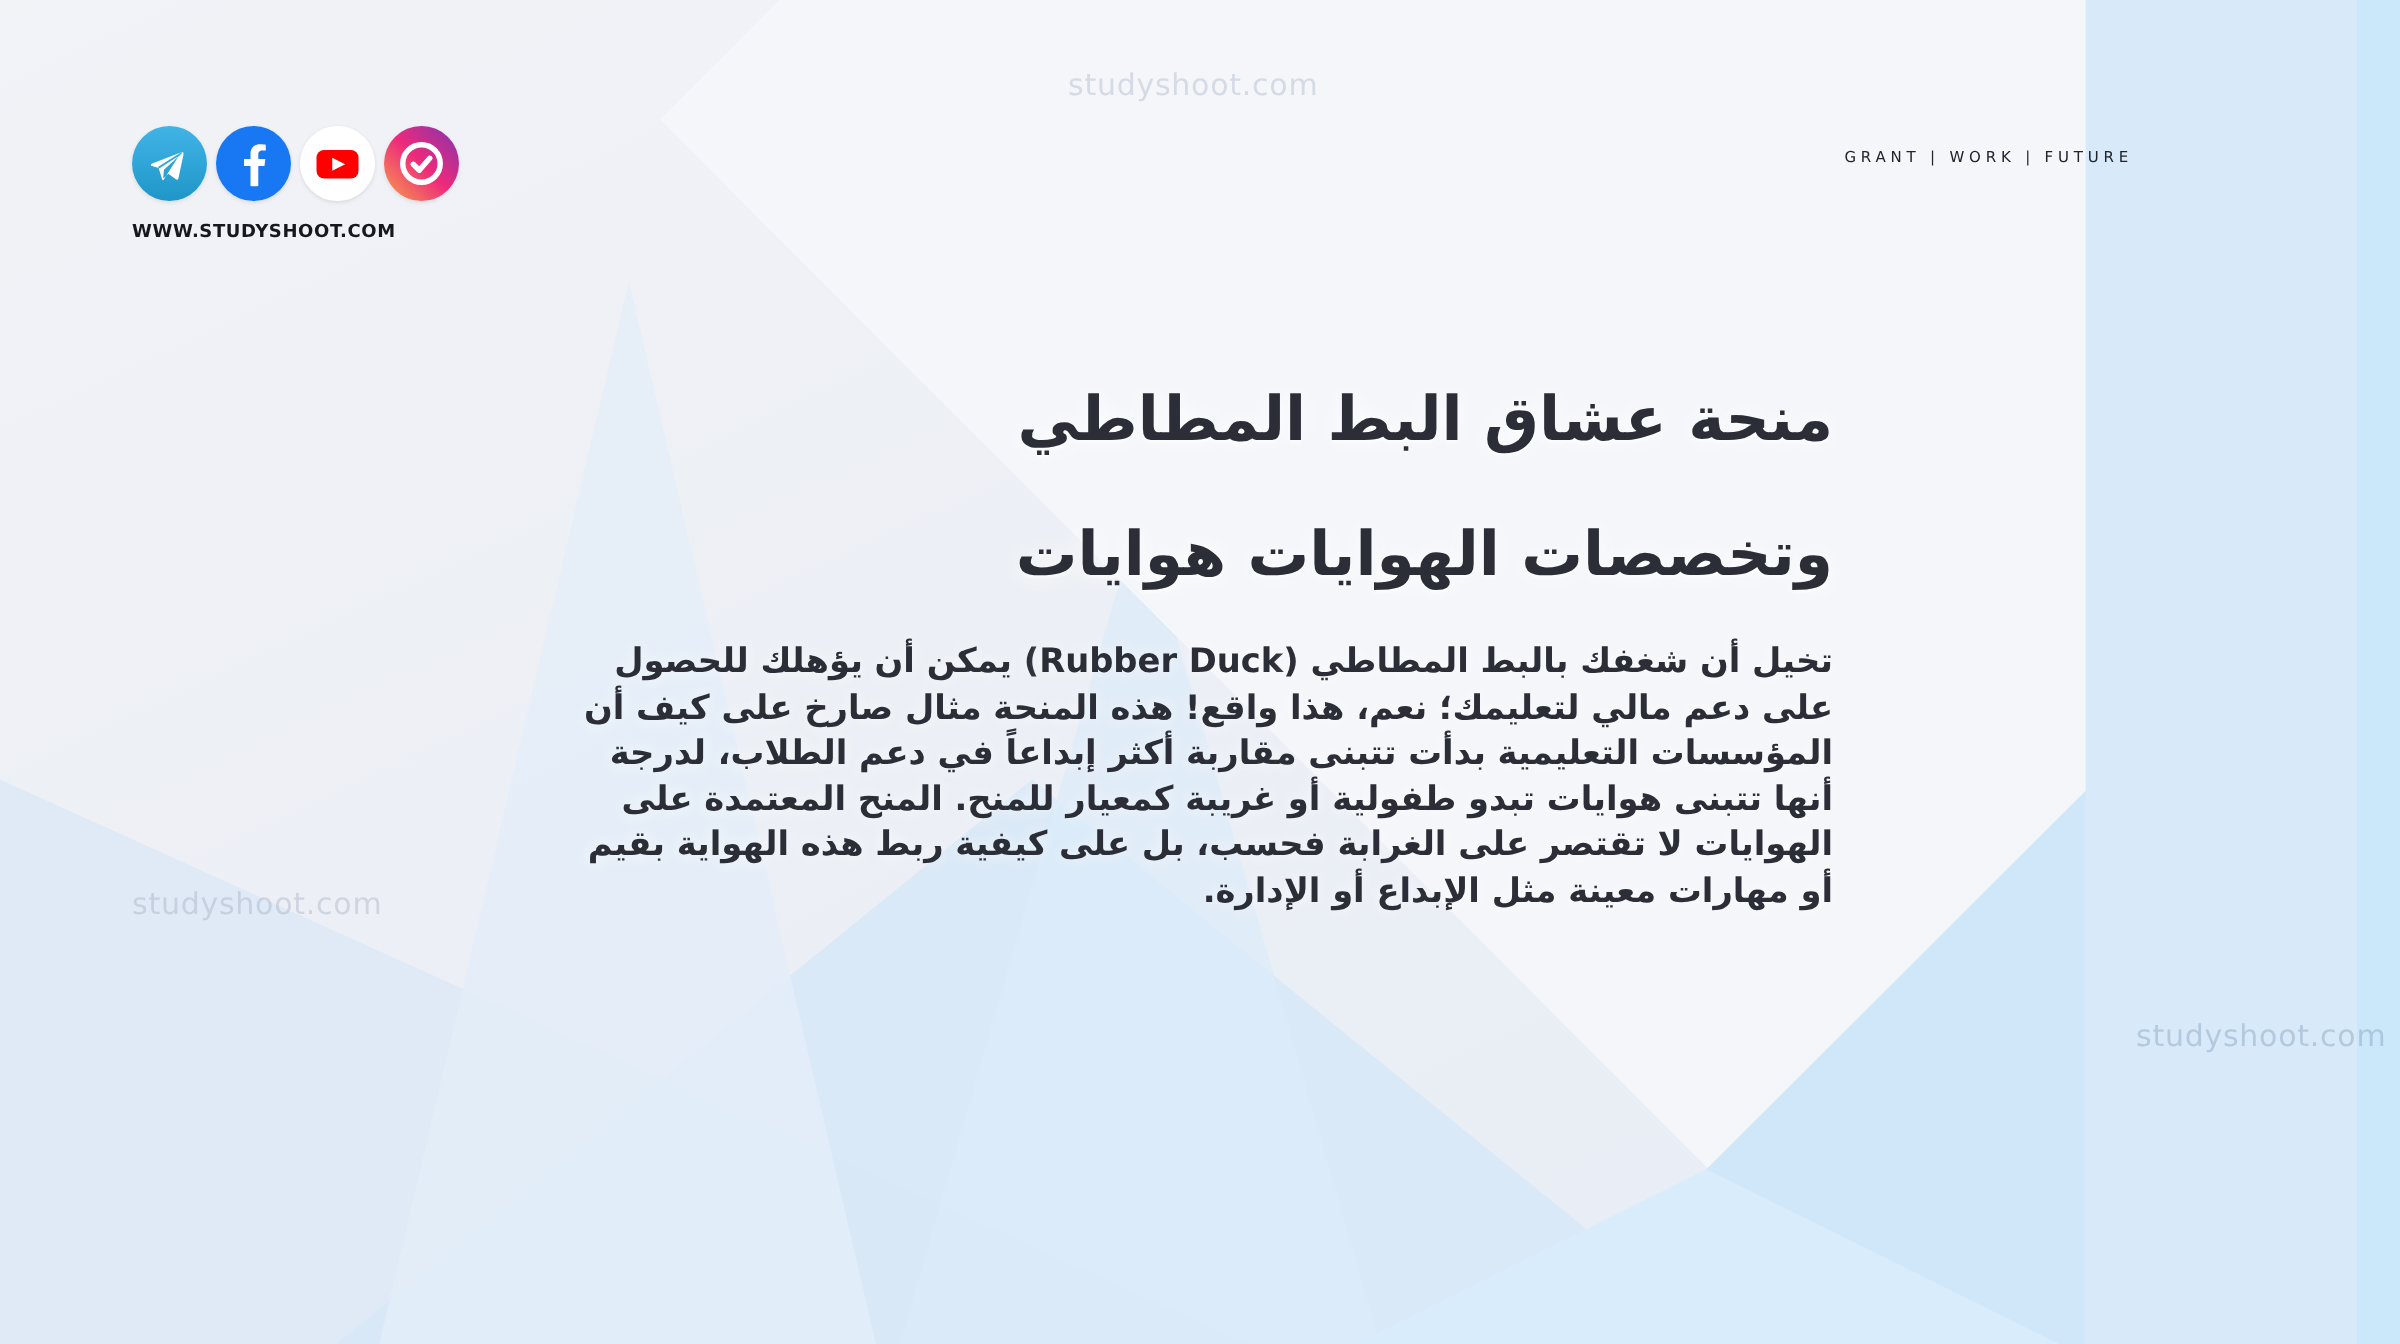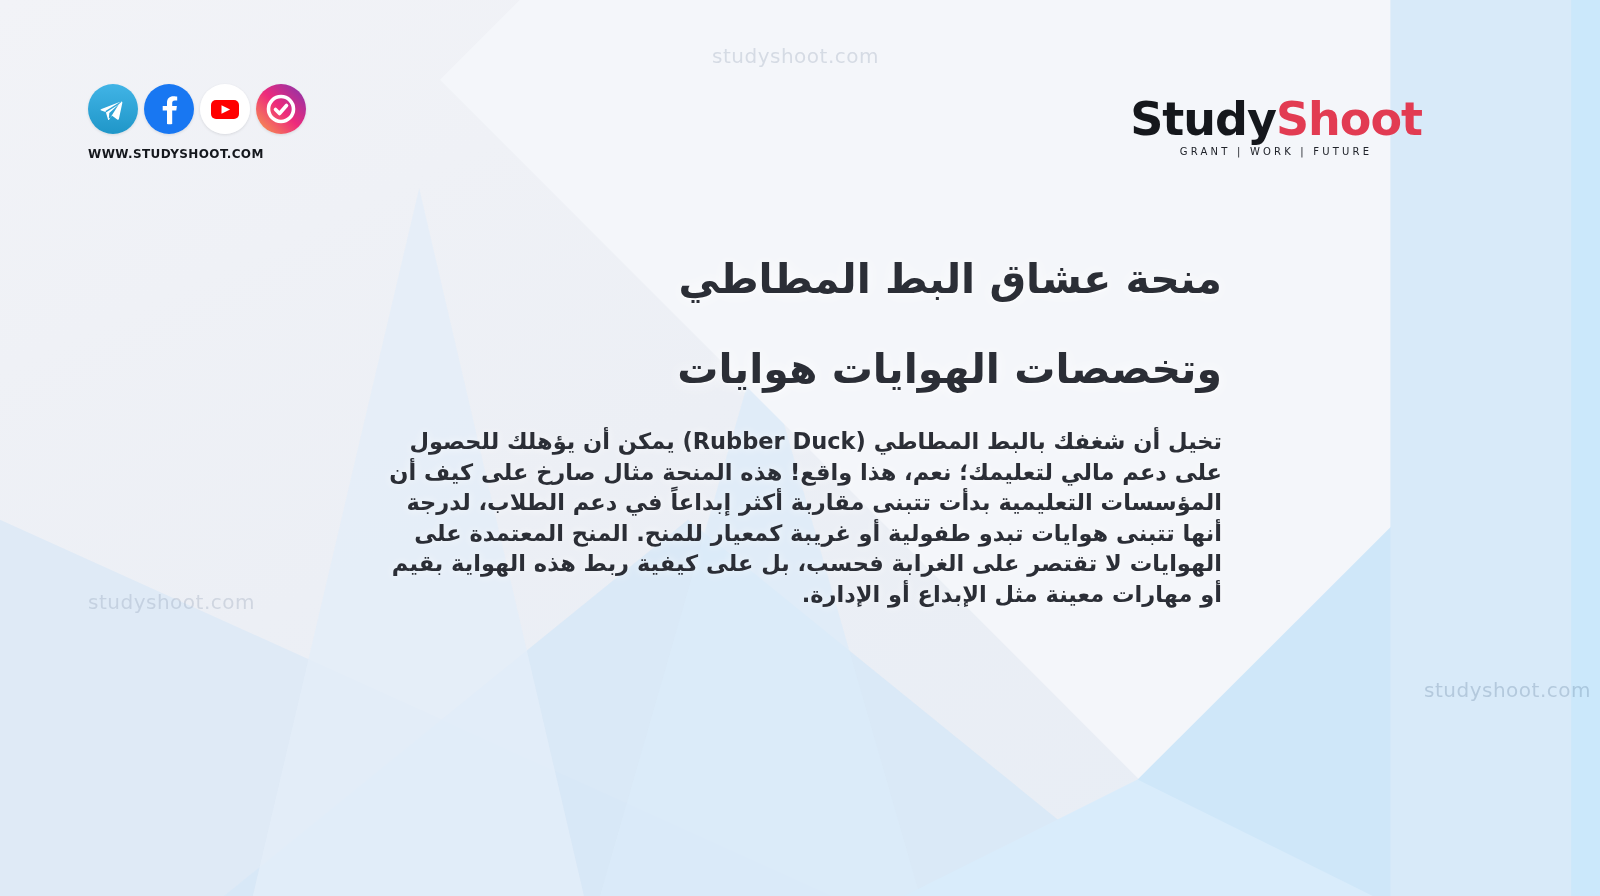--- a/index.html
+++ b/index.html
@@ -118,21 +118,20 @@
         <circle cx="25" cy="25" r="12.5" fill="none" stroke="#fff" stroke-width="3.6"></circle>
         <path d="M19.5 25.5l4 4 7-8" fill="none" stroke="#fff" stroke-width="3.6" stroke-linecap="round" stroke-linejoin="round"></path>
       </svg>
     </span>
 
   </div>
   <div class="site-url">WWW.STUDYSHOOT.COM</div>
 </div>
 
 <div class="logo">
-  <div class="logo-text"><span>Study</span><span class="logo-accent">Shoot</span></div>
   <div class="logo-tagline">GRANT | WORK | FUTURE</div>
 </div>
 
 <div class="content">
   <div class="title">
     <div>منحة عشاق البط المطاطي</div>
     <div>وتخصصات الهوايات هوايات</div>
   </div>
   <div class="body-text">تخيل أن شغفك بالبط المطاطي (Rubber Duck) يمكن أن يؤهلك للحصول على دعم مالي لتعليمك؛ نعم، هذا واقع! هذه المنحة مثال صارخ على كيف أن المؤسسات التعليمية بدأت تتبنى مقاربة أكثر إبداعاً في دعم الطلاب، لدرجة أنها تتبنى هوايات تبدو طفولية أو غريبة كمعيار للمنح. المنح المعتمدة على الهوايات لا تقتصر على الغرابة فحسب، بل على كيفية ربط هذه الهواية بقيم أو مهارات معينة مثل الإبداع أو الإدارة.</div>
 </div>

